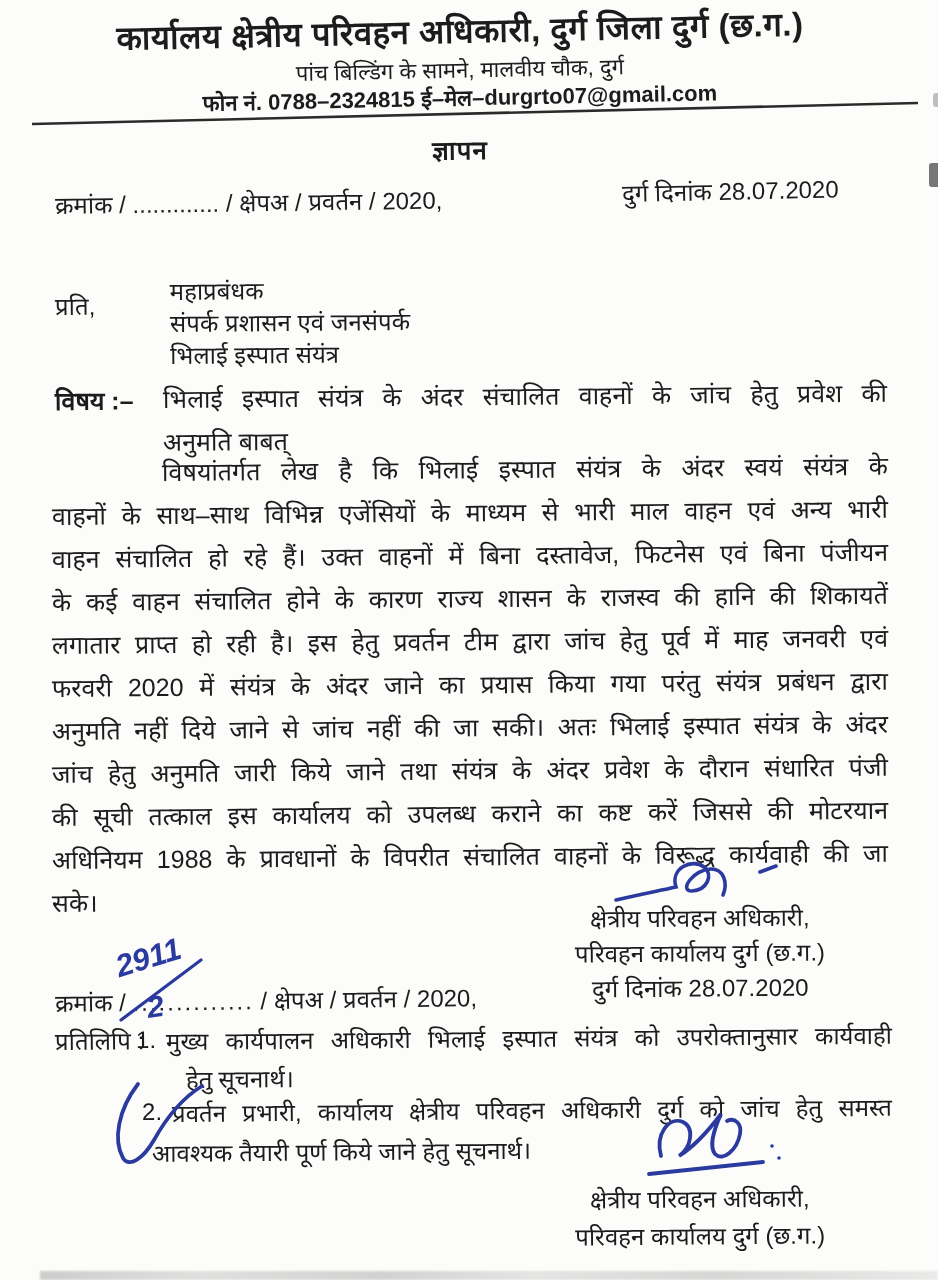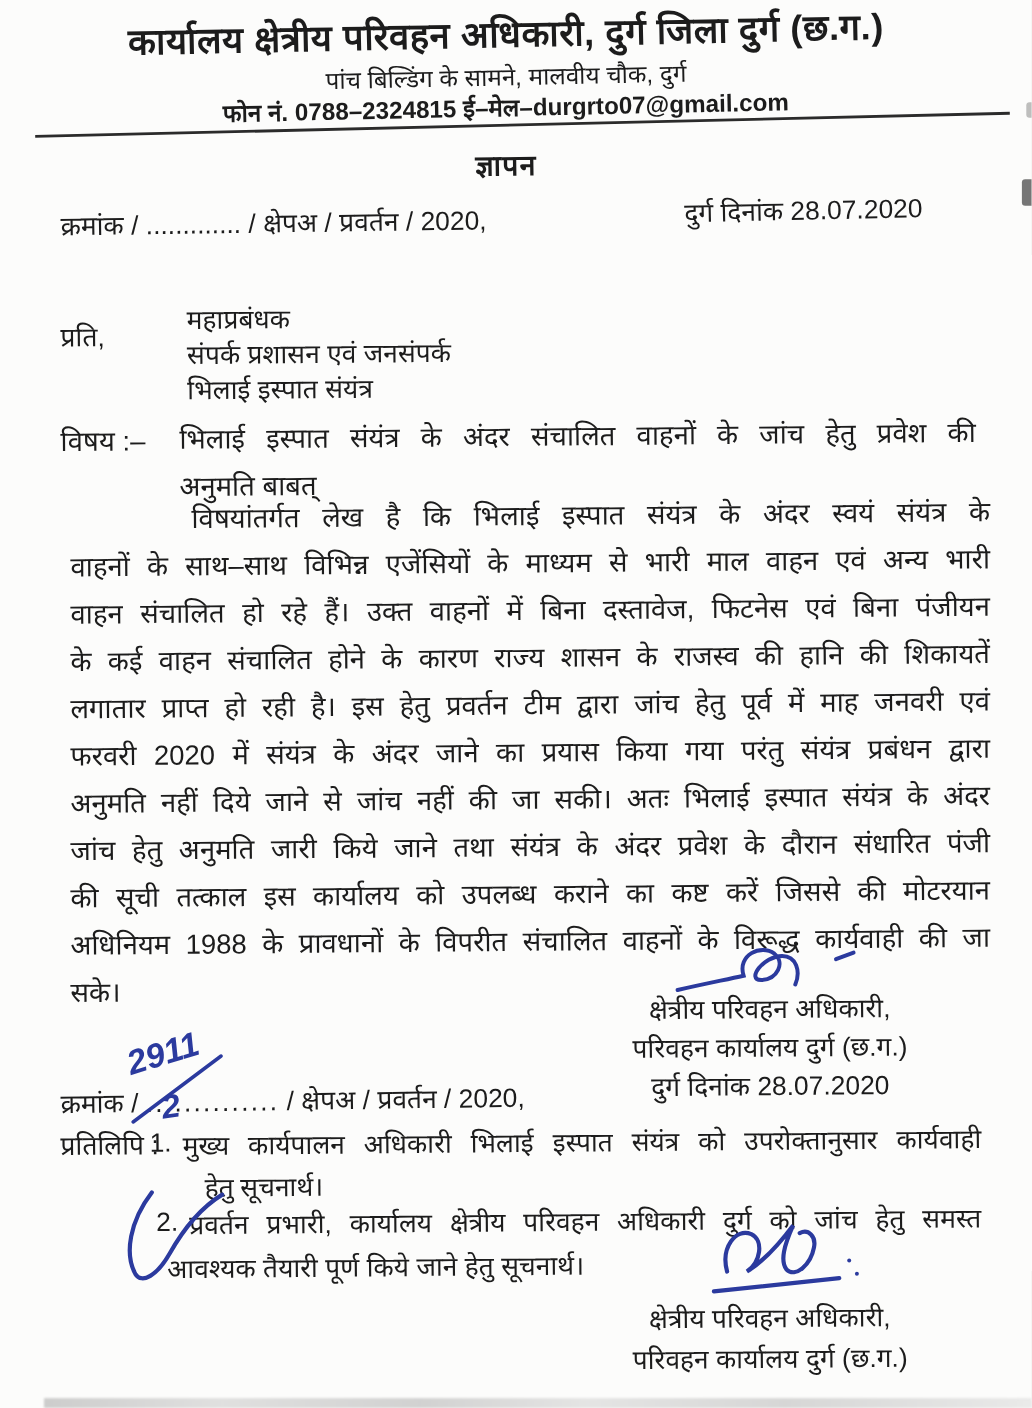--- a/index.html
+++ b/index.html
@@ -46,25 +46,25 @@
   <div class="abs t24 tilt2" style="left:55px;top:188px;">क्रमांक / ............. / क्षेपअ /  प्रवर्तन / 2020,</div>
   <div class="abs t24 tilt1" style="left:622px;top:176px;">दुर्ग दिनांक 28.07.2020</div>
 
   <div class="abs t24 tilt3" style="left:55px;top:241px;margin-top:48px;">प्रति,</div>
   <div class="abs t24 tilt3" style="left:170px;top:276px;line-height:32px;">
     <div>महाप्रबंधक</div>
     <div>संपर्क प्रशासन एवं जनसंपर्क</div>
     <div>भिलाई इस्पात संयंत्र</div>
   </div>
 
-  <div class="abs t25 tilt3" style="left:55px;top:383px;">विषय :–</div>
+  <div class="abs t25 tilt3" style="left:55px;top:383px;font-weight:bold;">विषय :–</div>
   <div class="abs t25 jline tilt3" style="left:163px;top:381px;width:724px;">भिलाई इस्पात संयंत्र के अंदर संचालित वाहनों के जांच हेतु प्रवेश की</div>
   <div class="abs t25 tilt3" style="left:163px;top:424px;">अनुमति बाबत्</div>
 
-  <div class="abs" style="left:52px;top:452px;width:836px;margin-left:12px;">
+  <div class="abs" style="left:52px;top:452px;width:836px;">
     <div class="bodyline jline tilt3" style="padding-left:110px;">विषयांतर्गत लेख है कि भिलाई इस्पात संयंत्र के अंदर स्वयं संयंत्र के</div>
     <div class="bodyline jline tilt3">वाहनों के साथ–साथ विभिन्न एजेंसियों के माध्यम से भारी माल वाहन एवं अन्य भारी</div>
     <div class="bodyline jline tilt3">वाहन संचालित हो रहे हैं। उक्त वाहनों में बिना दस्तावेज, फिटनेस एवं बिना पंजीयन</div>
     <div class="bodyline jline tilt3">के कई वाहन संचालित होने के कारण राज्य शासन के राजस्व की हानि की शिकायतें</div>
     <div class="bodyline jline tilt3">लगातार प्राप्त हो रही है। इस हेतु प्रवर्तन टीम द्वारा जांच हेतु पूर्व में माह जनवरी एवं</div>
     <div class="bodyline jline tilt3">फरवरी 2020 में संयंत्र के अंदर जाने का प्रयास किया गया परंतु संयंत्र प्रबंधन द्वारा</div>
     <div class="bodyline jline tilt3">अनुमति नहीं दिये जाने से जांच नहीं की जा सकी। अतः भिलाई इस्पात संयंत्र के अंदर</div>
     <div class="bodyline jline tilt3">जांच हेतु अनुमति जारी किये जाने तथा संयंत्र के अंदर प्रवेश के दौरान संधारित पंजी</div>
     <div class="bodyline jline tilt3">की सूची तत्काल इस कार्यालय को उपलब्ध कराने का कष्ट करें जिससे की मोटरयान</div>
     <div class="bodyline jline tilt3">अधिनियम 1988 के प्रावधानों के विपरीत संचालित वाहनों के विरूद्ध कार्यवाही की जा</div>

